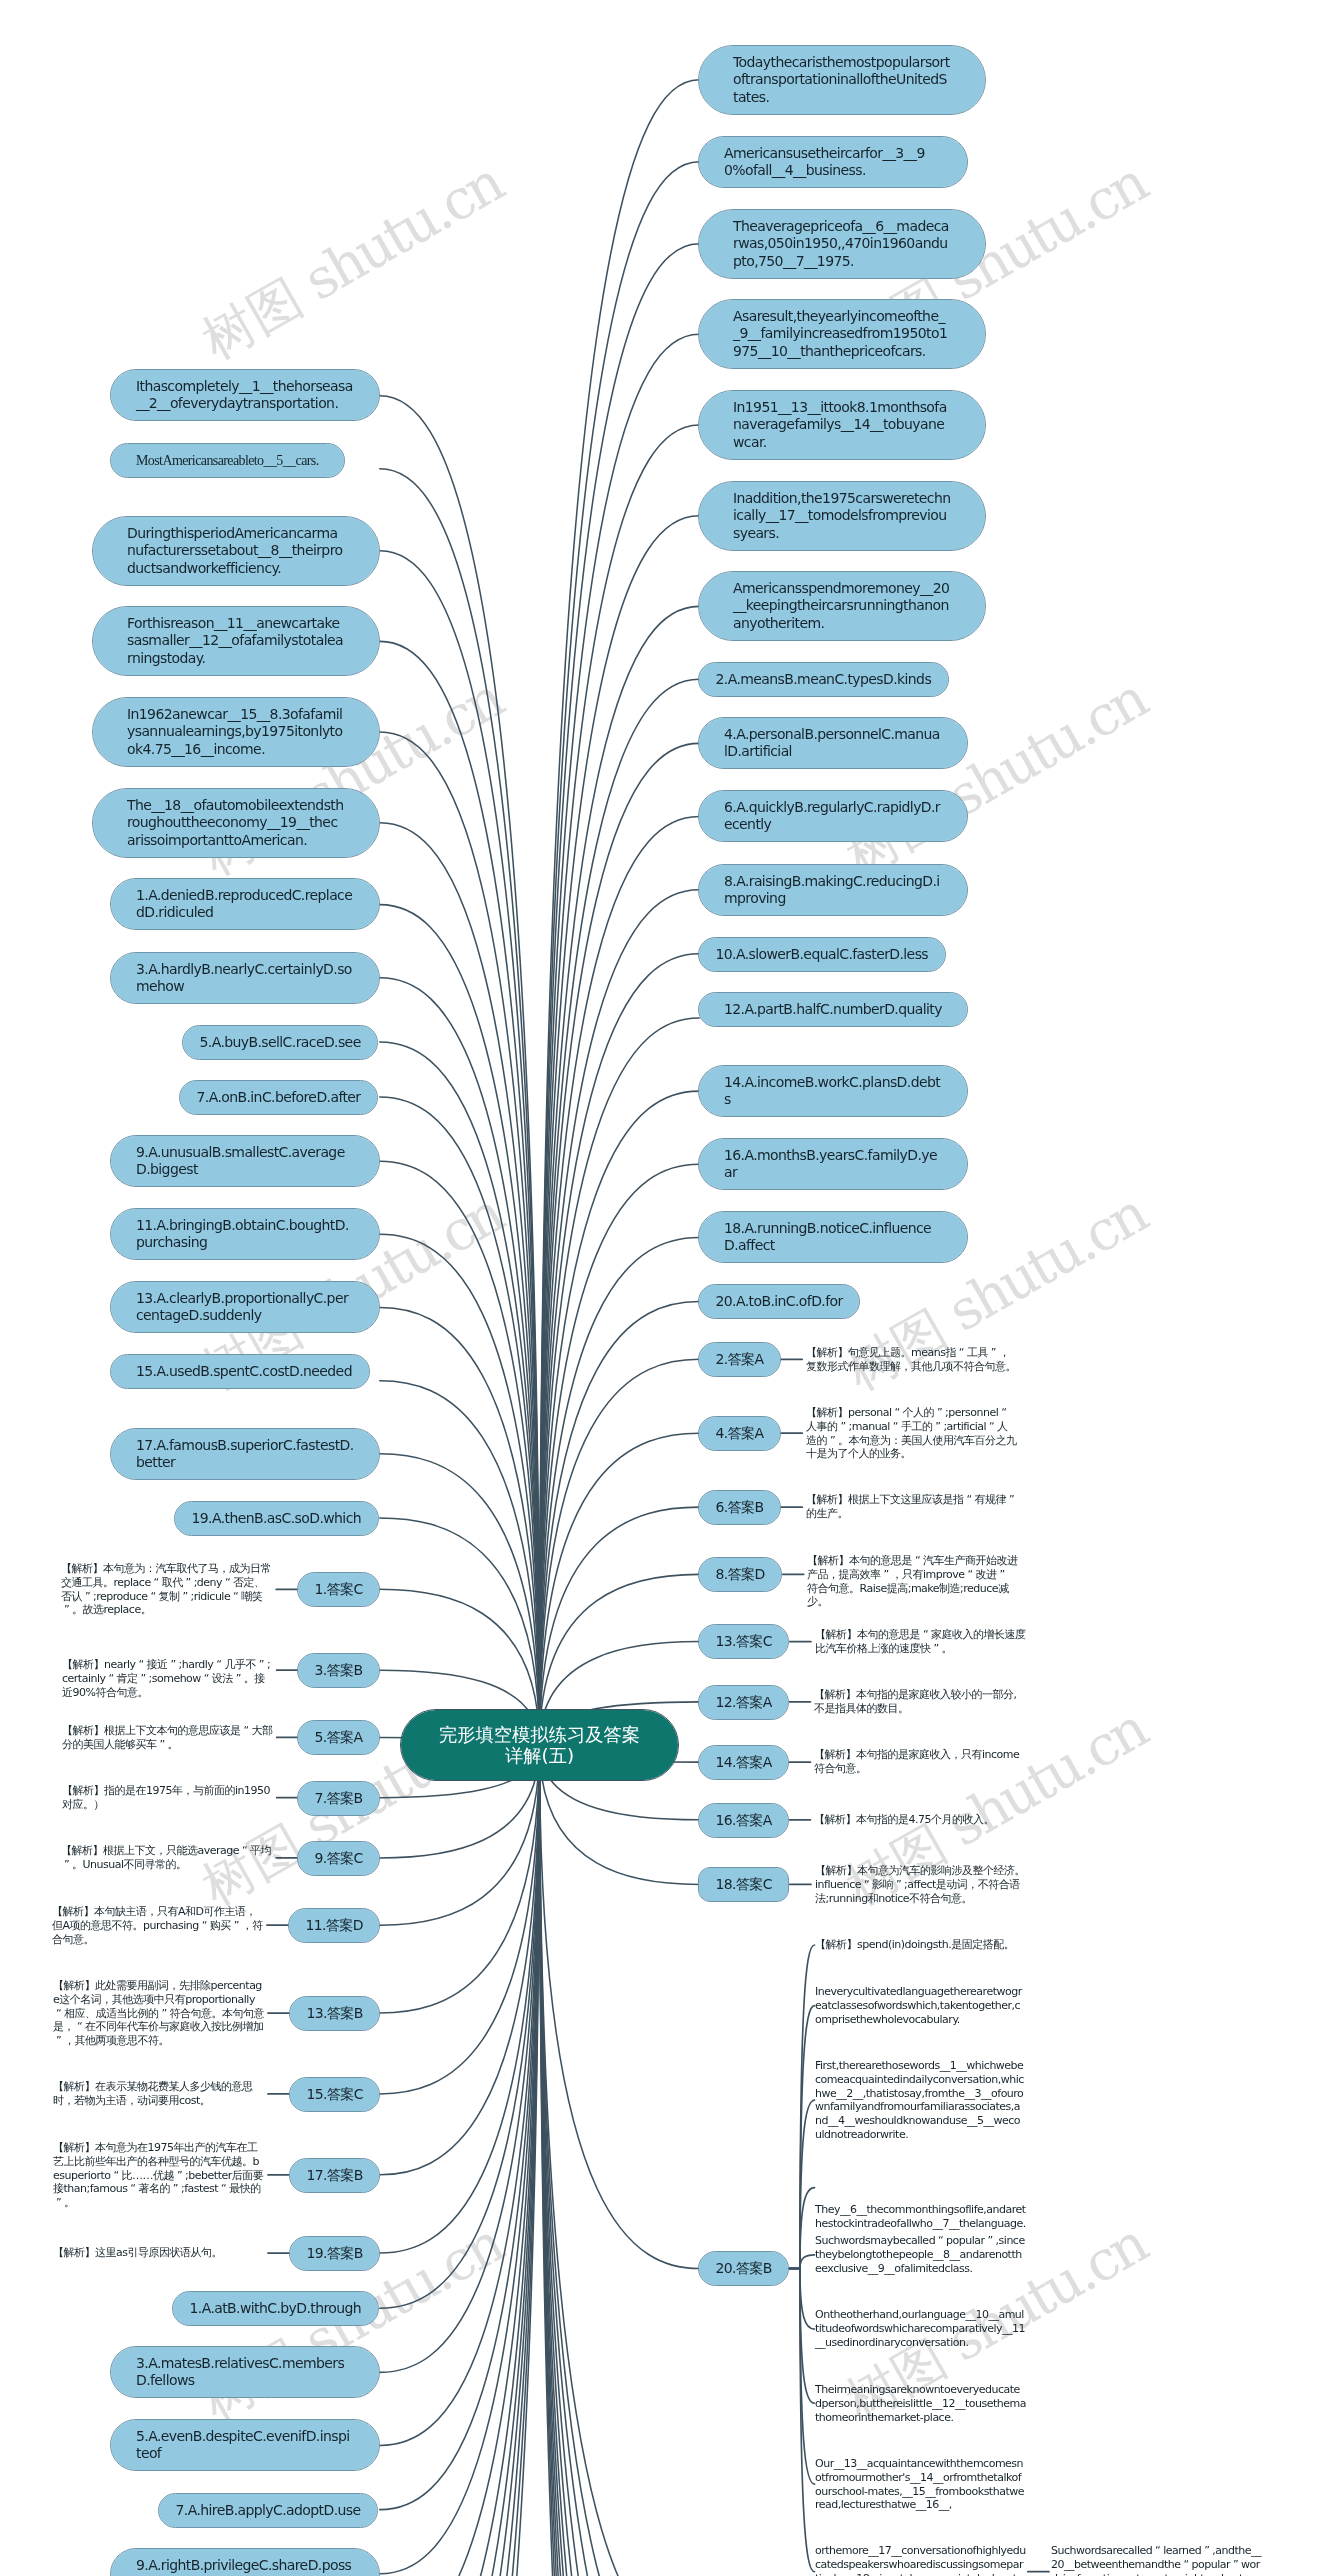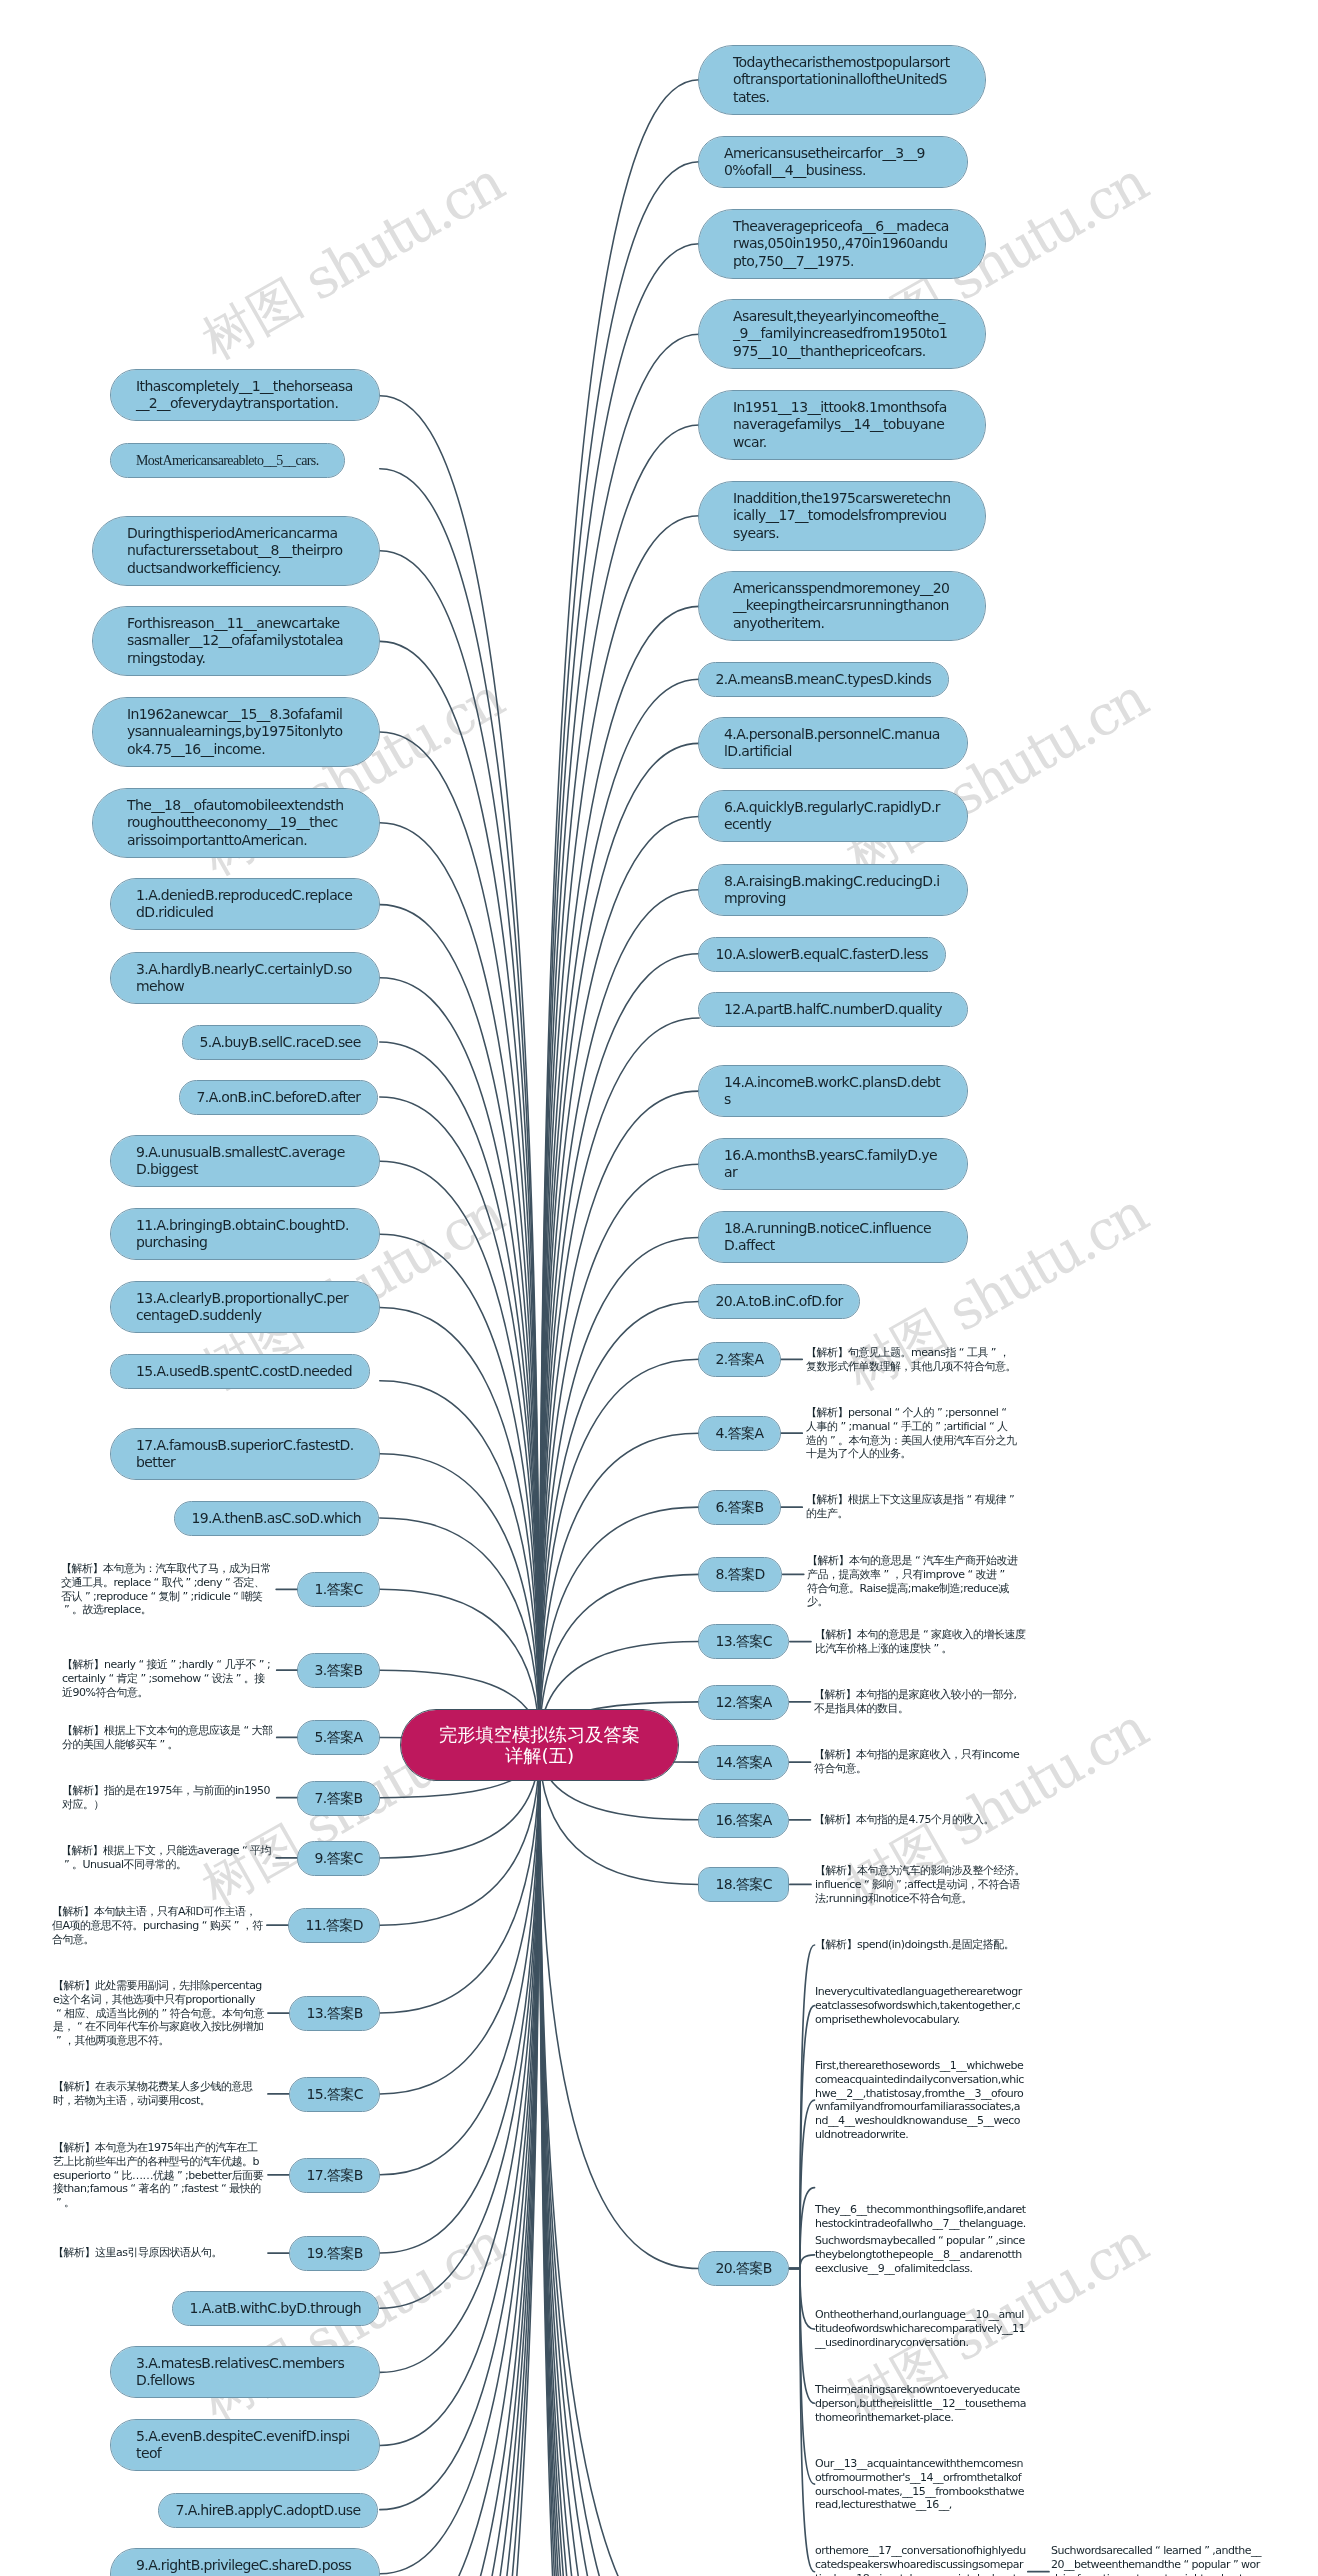--- a/index.html
+++ b/index.html
@@ -7,21 +7,21 @@
   body{width:1319px;height:3515px;position:relative;overflow:hidden;
        font-family:"DejaVu Sans",sans-serif;}
   #wmlayer{position:absolute;left:0;top:0;width:1319px;height:3515px;overflow:hidden;}
   #canvas{position:absolute;left:0;top:0;width:1319px;height:3515px;}
   svg#edges{position:absolute;left:0;top:0;width:1319px;height:3515px;}
   .node{position:absolute;box-sizing:content-box;border-radius:515px;
         background:#92c9e1;color:#16242c;outline:0.5px solid #6e96ab;outline-offset:-0.5px;
         font-size:14px;line-height:17.6px;letter-spacing:-0.6px;
         padding:7.5px 11.3px;word-break:break-all;overflow-wrap:anywhere;}
   .root{position:absolute;box-sizing:content-box;border-radius:515px;
-        background:#be185d;outline:0.5px solid #3e515f;outline-offset:-0.5px;color:#ffffff;font-size:18.3px;line-height:21.6px;
+        background:#0f766e;outline:0.5px solid #3e515f;outline-offset:-0.5px;color:#ffffff;font-size:18.3px;line-height:21.6px;
         letter-spacing:0px;padding:13.6px 0;text-align:center;
         word-break:break-all;overflow-wrap:anywhere;}
   .note{position:absolute;box-sizing:content-box;color:#16242c;
         font-size:11px;line-height:13.7px;letter-spacing:-0.5px;
         padding:5.2px 0;word-break:break-all;overflow-wrap:anywhere;}
   .fw{display:inline-block;width:1em;text-align:center;}
   .wm{position:absolute;color:#dedede;white-space:nowrap;
       font-family:"DejaVu Serif",serif;
       transform:rotate(-29.7deg);transform-origin:0 0;}
   .wmc{font-size:52px;font-family:"DejaVu Sans",sans-serif;}

